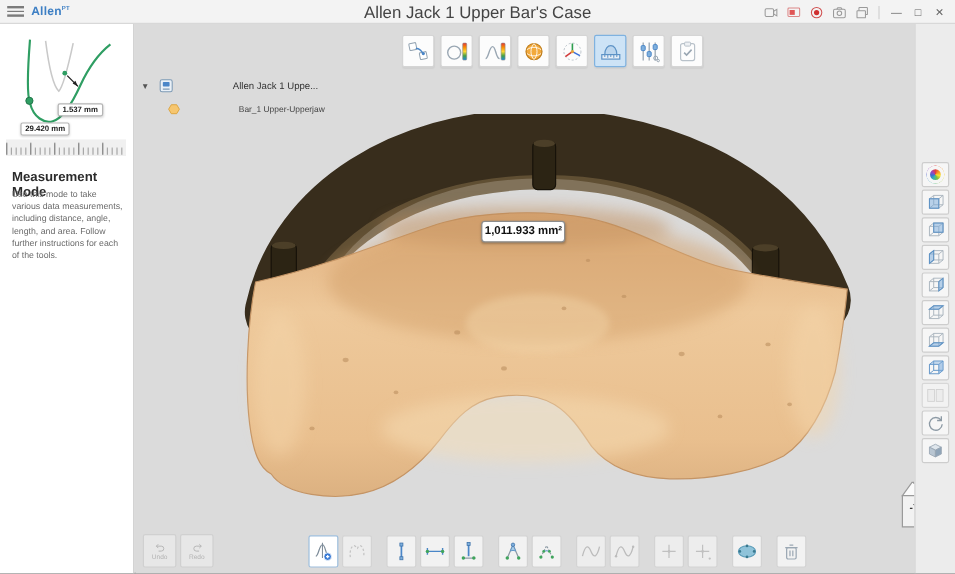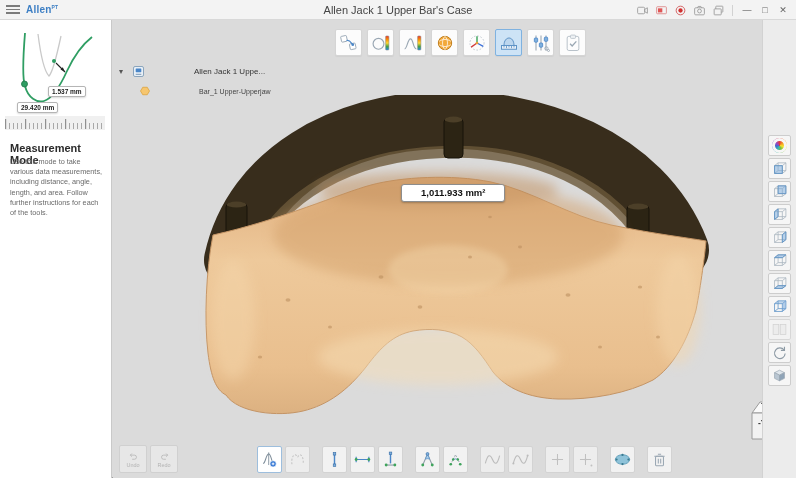--- a/index.html
+++ b/index.html
@@ -7,21 +7,21 @@
   #win{position:relative;width:796px;height:478px;background:#dbdbdb;overflow:hidden;
        box-shadow:inset 0 0 0 1px #9f9f9f;}
   
   #titlebar{position:absolute;left:0;top:0;width:100%;height:20px;background:#f3f3f3;
             border-bottom:1px solid #d8d8d8;display:flex;align-items:center;}
   #hamburger{width:26px;height:20px;display:flex;flex-direction:column;justify-content:center;
              gap:2px;padding:0 6px;cursor:pointer;}
   #hamburger i{display:block;height:1.6px;background:#7b7b7b;}
   #appname{font-size:10px;font-weight:bold;color:#3d7fc4;letter-spacing:.2px;}
   #appname sup{font-size:5px;}
-  #wintitle{position:absolute;left:0;right:0;text-align:center;font-size:11px;color:#444;pointer-events:none;}
+  #wintitle{position:absolute;left:0;right:0;text-align:center;font-size:14px;color:#444;pointer-events:none;}
   #tb-right{position:absolute;right:4px;top:0;height:20px;display:flex;align-items:center;gap:3px;}
   .cap-btn{width:16px;height:16px;border:none;background:transparent;padding:1px;cursor:pointer;}
   .cap-btn svg{width:13px;height:13px;display:block;}
   .tb-sep{width:1px;height:11px;background:#d2d2d2;margin:0 2px;}
   .winctl{width:18px;height:16px;border:none;background:transparent;color:#666;font-size:9px;
           line-height:16px;text-align:center;padding:0;cursor:pointer;}
   
   #leftpanel{position:absolute;left:0;top:20px;width:112px;height:458px;background:#fff;
              border-right:1px solid #c9c9c9;}
   #diagram{position:absolute;left:4px;top:8px;width:104px;height:86px;}
@@ -45,21 +45,21 @@
   .tree-row.child{margin-left:20px;margin-top:6px;}
   .tree-caret{font-size:8px;color:#555;width:8px;}
   .tree-ico svg{width:15px;height:15px;display:block;}
   .tree-ico.small svg{width:12px;height:12px;}
   .tree-label{font-size:8px;color:#333;margin-left:44px;}
   .tree-label.child-l{font-size:7px;color:#444;}
   
   #model{position:absolute;left:25px;top:75px;}
   #area-label{position:absolute;left:288px;top:164px;height:18px;background:#fff;
               border:1px solid #8d8d8d;border-radius:3px;font-size:9.5px;font-weight:bold;color:#111;
-              padding:2px 19px;box-shadow:0 1px 2px rgba(0,0,0,.25);white-space:nowrap;}
+              padding:2px 2px;box-shadow:0 1px 2px rgba(0,0,0,.25);white-space:nowrap;}
   
   #bottom-bar{position:absolute;left:0;right:0;top:424px;height:30px;display:flex;align-items:center;}
   #undo-redo{position:absolute;left:6px;display:flex;gap:3px;}
   .ur-btn{width:28px;height:28px;background:#e7e7e7;border:1px solid #d0d0d0;border-radius:2px;
           display:flex;flex-direction:column;align-items:center;justify-content:center;padding:0;}
   .ur-btn svg{width:13px;height:11px;display:block;}
   .ur-btn span{font-size:5.5px;color:#b3b3b3;}
   #bottom-tools{position:absolute;left:144px;display:flex;gap:3px;}
   .bbtn{width:25px;height:27px;background:#f2f2f2;border:1px solid #d3d3d3;border-radius:2px;
         display:flex;align-items:center;justify-content:center;padding:0;cursor:pointer;}

